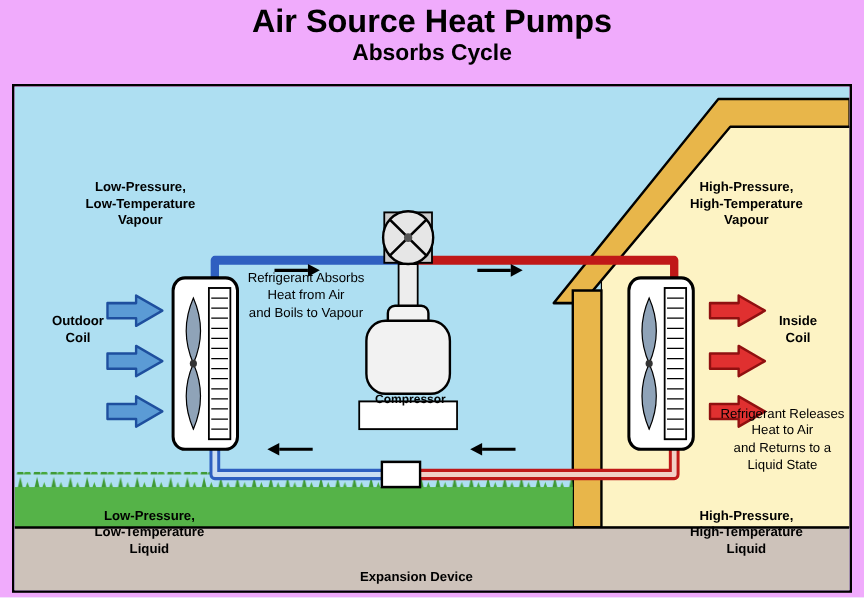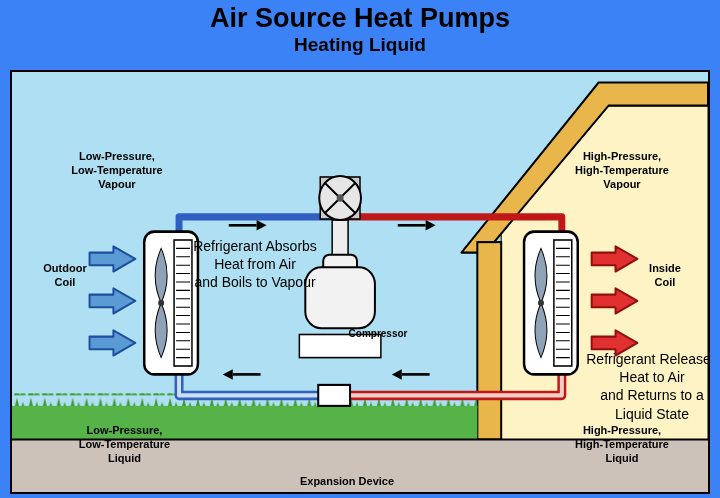--- a/index.html
+++ b/index.html
@@ -1,45 +1,45 @@
 <!DOCTYPE html>
 <html><head>
 <meta charset="utf-8">
 <style>
   html,body{margin:0;padding:0;background:#ffffff;}
   .page{
-    position:relative;width:720px;height:498px;background:#3b82f6;
+    position:relative;width:720px;height:498px;background:#f0abfc;
     font-family:"Liberation Sans",sans-serif;color:#000;overflow:hidden;
   }
   .header{position:absolute;top:4px;left:0;width:720px;text-align:center;}
   .title{font-size:27px;font-weight:bold;line-height:1.1;}
   .subtitle{font-size:19px;font-weight:bold;line-height:1.2;}
   .diagram{
     position:absolute;left:10px;top:70px;width:700px;height:424px;
     border:2px solid #000;box-sizing:border-box;overflow:hidden;
   }
   .diagram svg{position:absolute;left:0;top:0;width:100%;height:100%;}
   .label{
     position:absolute;white-space:pre-line;text-align:center;
     font-weight:bold;font-size:11px;line-height:1.25;color:#000;
   }
-  .small-note{font-weight:normal;font-size:14px;line-height:1.3;margin-top:12px;}
+  .small-note{font-weight:normal;font-size:11px;line-height:1.3;}
   .comp-label{
     position:absolute;display:flex;align-items:center;justify-content:center;
     font-weight:bold;font-size:10px;
   }
 </style>
 </head>
 <body>
 
 <div class="page">
 
   <div class="header">
     <div class="title">Air Source Heat Pumps</div>
-    <div class="subtitle">Heating Liquid</div>
+    <div class="subtitle">Absorbs Cycle</div>
   </div>
 
   <div class="diagram">
 
     <svg viewBox="0 0 700 400" preserveAspectRatio="none">
       <defs>
         <pattern id="blades" width="14" height="14" patternUnits="userSpaceOnUse">
           <polygon points="2,14 5,2 8,14" fill="#3f9a35"></polygon>
           <polygon points="8,14 11,6 14,14" fill="#47a83c"></polygon>
         </pattern>
@@ -141,21 +141,21 @@
     <div class="label" style="left:18px;top:190px;width:70px;">Outdoor
 Coil</div>
 
     <div class="label" style="left:618px;top:190px;width:70px;">Inside
 Coil</div>
 
     <div class="label small-note" style="left:168px;top:153px;width:150px;">Refrigerant Absorbs
 Heat from Air
 and Boils to Vapour</div>
 
-    <div class="comp-label" style="left:289px;top:250px;width:82px;height:22px;margin-left:36px;">Compressor</div>
+    <div class="comp-label" style="left:289px;top:250px;width:82px;height:22px;">Compressor</div>
 
     <div class="label small-note" style="left:570px;top:266px;width:140px;">Refrigerant Releases
 Heat to Air
 and Returns to a
 Liquid State</div>
 
     <div class="label" style="left:40px;top:352px;width:145px;">Low-Pressure,
 Low-Temperature
 Liquid</div>
 

